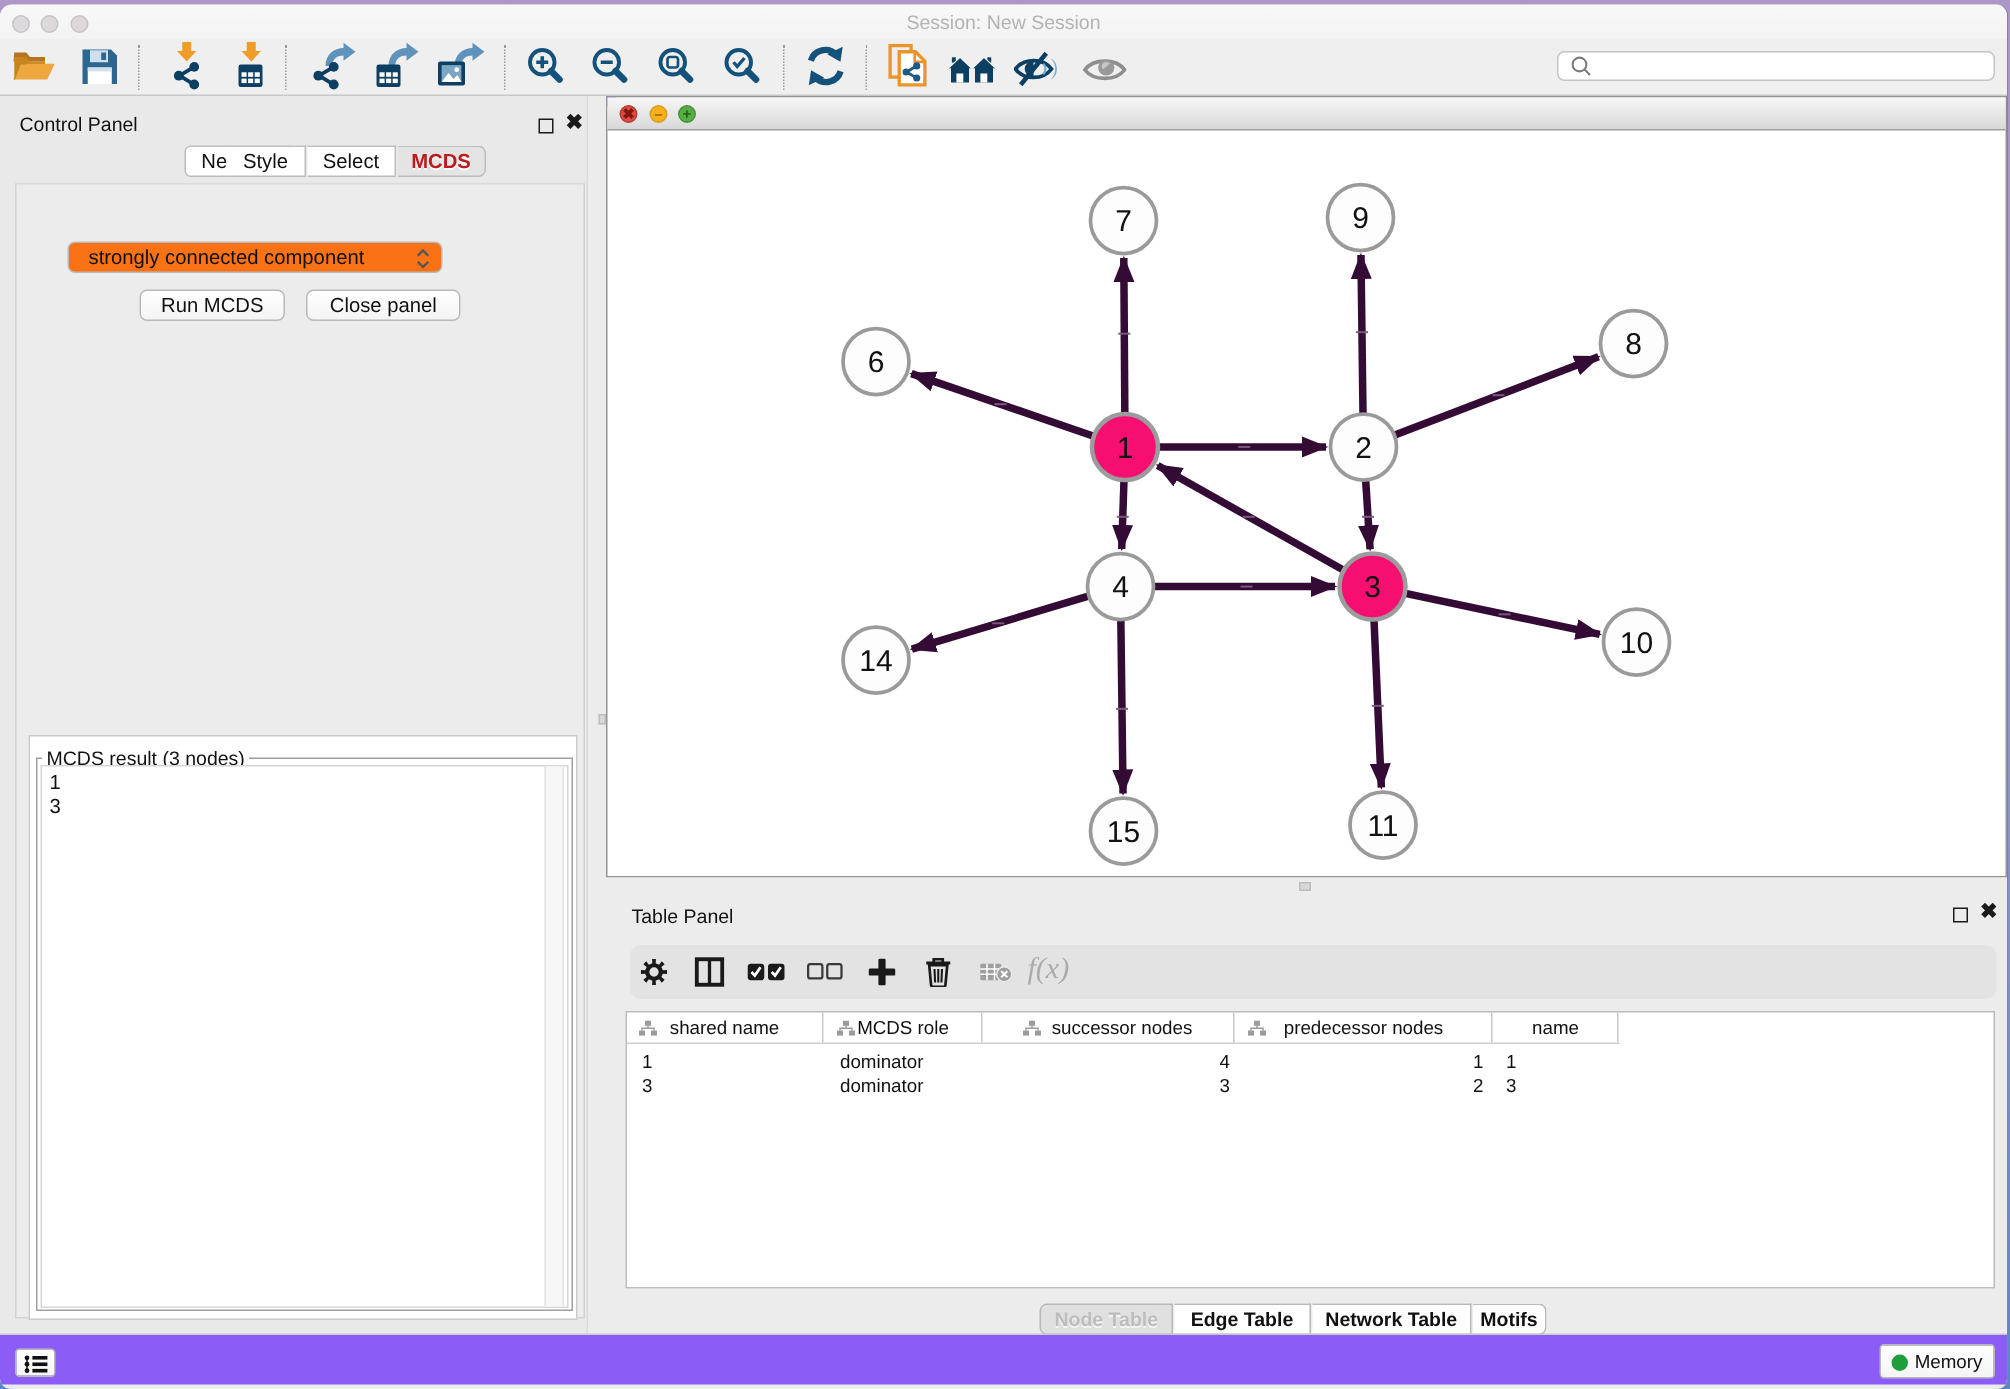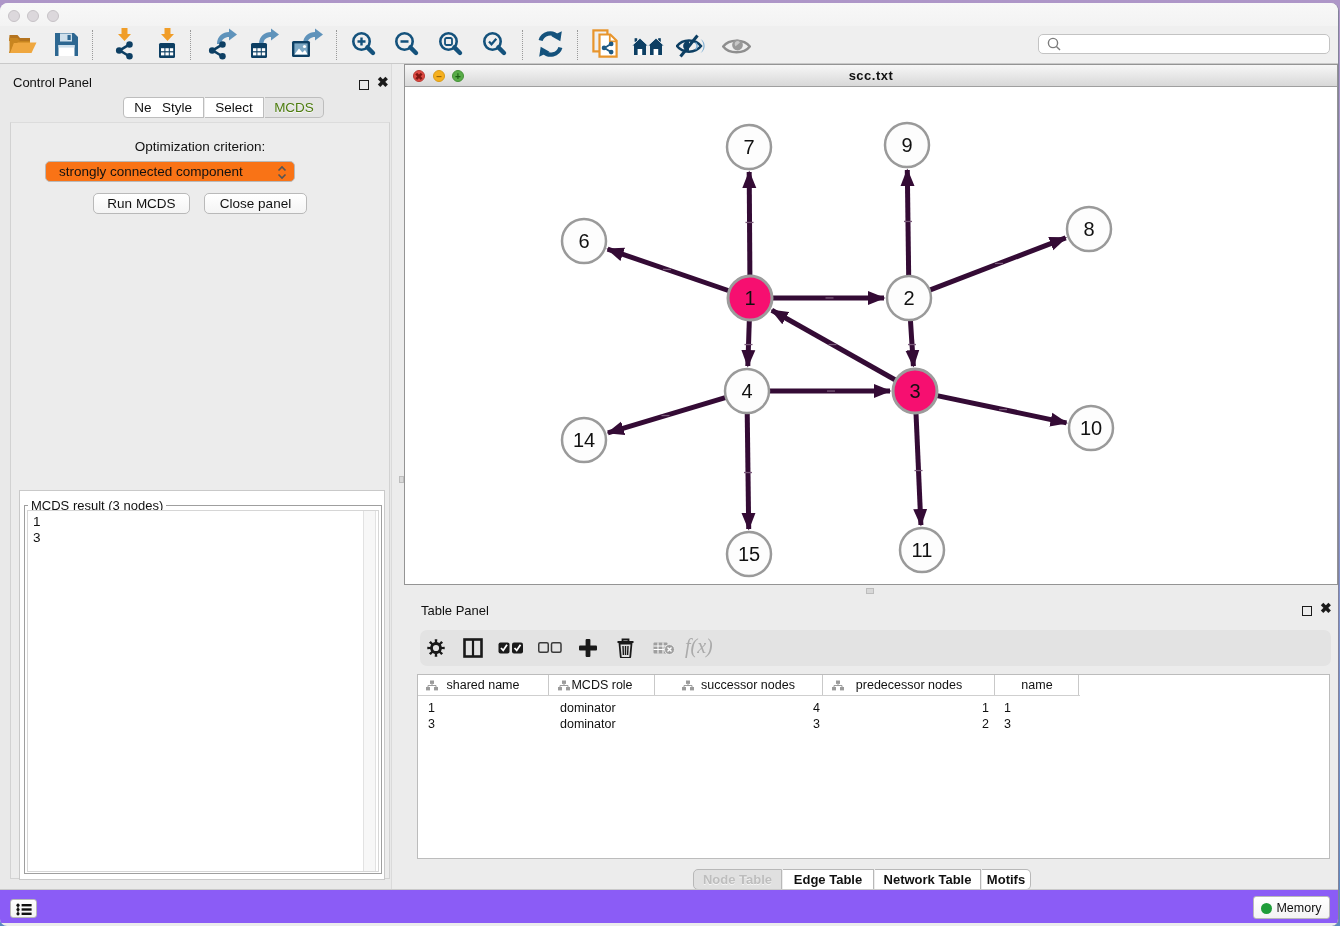--- a/index.html
+++ b/index.html
@@ -46,20 +46,21 @@
 
 #statussep { position:absolute; left:0; top:886px; width:1338px; height:1px; background:#c9c9c9; }
 #statusbar { position:absolute; left:0; top:887px; width:1338px; height:33px; background:#8b5cf6; }
 </style></head>
 <body>
 <div id="win">
   <div id="titlebar">
     <div class="light" style="left:8px;"></div>
     <div class="light" style="left:27px;"></div>
     <div class="light" style="left:47px;"></div>
+    <div id="apptitle">Session: New Session</div>
   </div>
   <div id="toolbar">
     <svg class="tbi" style="left:8px; top:6px;" width="30" height="24" viewBox="0 0 30 24">
 <path d="M1.5,3 h8 l2.5,3 h10 v3 h-21 z" fill="#b5741f"></path>
 <path d="M1.5,21 L1.5,6 h8 l2.5,3 h10 l0,2" fill="#c8851f"></path>
 <path d="M5.5,10.5 h23 l-5,10.5 h-22 z" fill="#efa73f"></path>
 <path d="M1.5,21 L5.5,10.5 l4,0" fill="none" stroke="#c8851f" stroke-width="1"></path>
 </svg>
 <svg class="tbi" style="left:53px; top:5px;" width="27" height="27" viewBox="0 0 27 27">
 <path d="M2,2 h19 l4,4 v19 h-23 z" fill="#2d6791"></path>
@@ -206,24 +207,23 @@
     </div>
   </div>
 
   <div id="cpanel">
     <div class="ptitle abs" style="left:13px; top:11px;">Control Panel</div>
     <div class="winbtns" style="left:359px; top:12px;"><span class="fbtn"></span><span class="xbtn" style="position:relative; top:-3px;">✖</span></div>
     <div id="cptabs">
       <div class="tab" style="left:0; width:72px; border-left:1px solid #bdbdbd; border-radius:4px 0 0 4px;margin-left:45px;">Network</div>
       <div class="tab" style="left:73px; width:53px;">Style</div>
       <div class="tab" style="left:127px; width:59px;">Select</div>
-      <div class="tab" style="left:187px; width:59px; background:#e4e4e4; color:#4d7c0f; text-shadow:0 1px 0 #f8f8f8; border-radius:0 5px 5px 0;">MCDS</div>
+      <div class="tab" style="left:187px; width:59px; background:#e4e4e4; color:#b91c1c; text-shadow:0 1px 0 #f8f8f8; border-radius:0 5px 5px 0;font-weight:bold;">MCDS</div>
     </div>
     <div id="cpcontent">
-      <div class="abs" style="left:0; top:16px; width:378px; text-align:center; font-size:13.5px; color:#111;">Optimization criterion:</div>
       <div class="abs" style="left:34px; top:38px; width:250px; height:21px; background:#f97316; border:1px solid #b9b9b9; border-radius:5px;">
         <span class="abs" style="left:13px; top:2px; font-size:13.5px; color:#111;">strongly connected component</span>
         <svg class="abs" style="right:6px; top:3px;" width="12" height="15" viewBox="0 0 12 15">
             <polyline points="2.5,5.5 6,2 9.5,5.5" fill="none" stroke="#555" stroke-width="1.6"></polyline>
             <polyline points="2.5,9.5 6,13 9.5,9.5" fill="none" stroke="#555" stroke-width="1.6"></polyline>
           </svg>
       </div>
       <div class="btn" style="left:82px; top:70px; width:97px; height:21px; line-height:20px;">Run MCDS</div>
       <div class="btn" style="left:193px; top:70px; width:103px; height:21px; line-height:20px;">Close panel</div>
     </div>
@@ -240,21 +240,20 @@
   <div id="vsplit">
       <div id="vgrip"></div>
     </div>
 
   <div id="netwin">
     <div style="position:absolute;left:0;top:0;width:0;height:0;border-top:6px solid #3b6fd0;border-right:6px solid transparent;"></div>
     <div id="nettitle">
       <div class="tl" style="left:8px; background:#df4a43; border:1px solid #b73a33; color:#801712;">✖</div>
       <div class="tl" style="left:28px; background:#f6b01e; border:1px solid #d99c17; color:#99650a;">–</div>
       <div class="tl" style="left:47px; background:#58ac48; border:1px solid #469238; color:#1d5f14;">+</div>
-      <div style="position:absolute; left:0; width:932px; text-align:center; top:3px; font-size:13px; font-weight:bold; color:#111; letter-spacing:0.5px;">scc.txt</div>
     </div>
     <svg width="932" height="497" style="position:absolute; left:0; top:22px;" viewBox="0 0 932 497">
       <defs>
         <marker id="arr" markerUnits="userSpaceOnUse" markerWidth="20" markerHeight="16" refX="16" refY="7.5" orient="auto">
           <path d="M0,0.5 L17.5,7.5 L0,14.5 z" fill="#340b35"></path>
         </marker>
       </defs>
       <line x1="344.9" y1="191.0" x2="344.2" y2="85.0" stroke="#340b35" stroke-width="5" marker-end="url(#arr)"></line>
 <line x1="326.1" y1="204.5" x2="202.6" y2="162.1" stroke="#340b35" stroke-width="5" marker-end="url(#arr)"></line>
 <line x1="365.0" y1="211.0" x2="479.0" y2="211.0" stroke="#340b35" stroke-width="5" marker-end="url(#arr)"></line>

